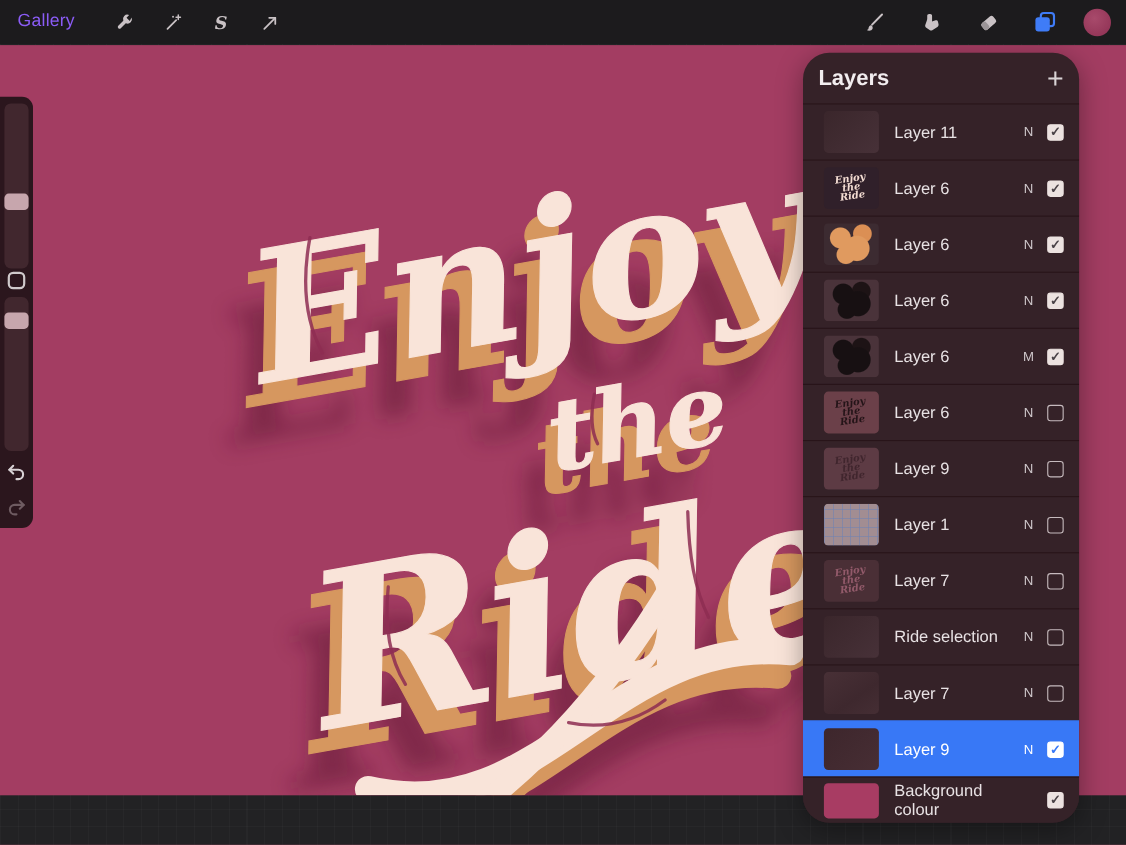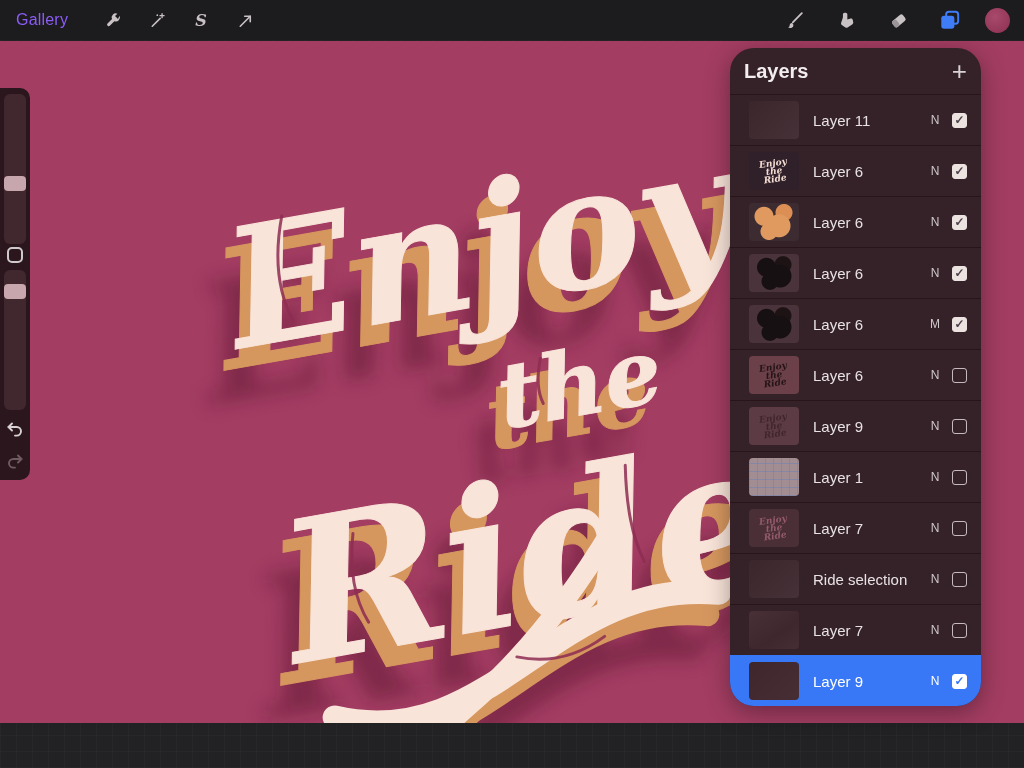--- a/index.html
+++ b/index.html
@@ -344,14 +344,22 @@
 
   <div class="layer-row selected">
     <div class="thumb thumb-plain-maroon">
           <span class="thumb-text"></span>
         </div>
     <span class="layer-name">Layer 9</span>
     <span class="blend-badge">N</span>
     <span class="checkbox checked"></span>
   </div>
 
+  <div class="layer-row bg-row">
+    <div class="thumb thumb-solid-pink">
+          <span class="thumb-text"></span>
+        </div>
+    <span class="layer-name">Background colour</span>
+    <span class="blend-badge"></span>
+    <span class="checkbox checked"></span>
+  </div>
 </div>
 </div>
 
 </body></html>

